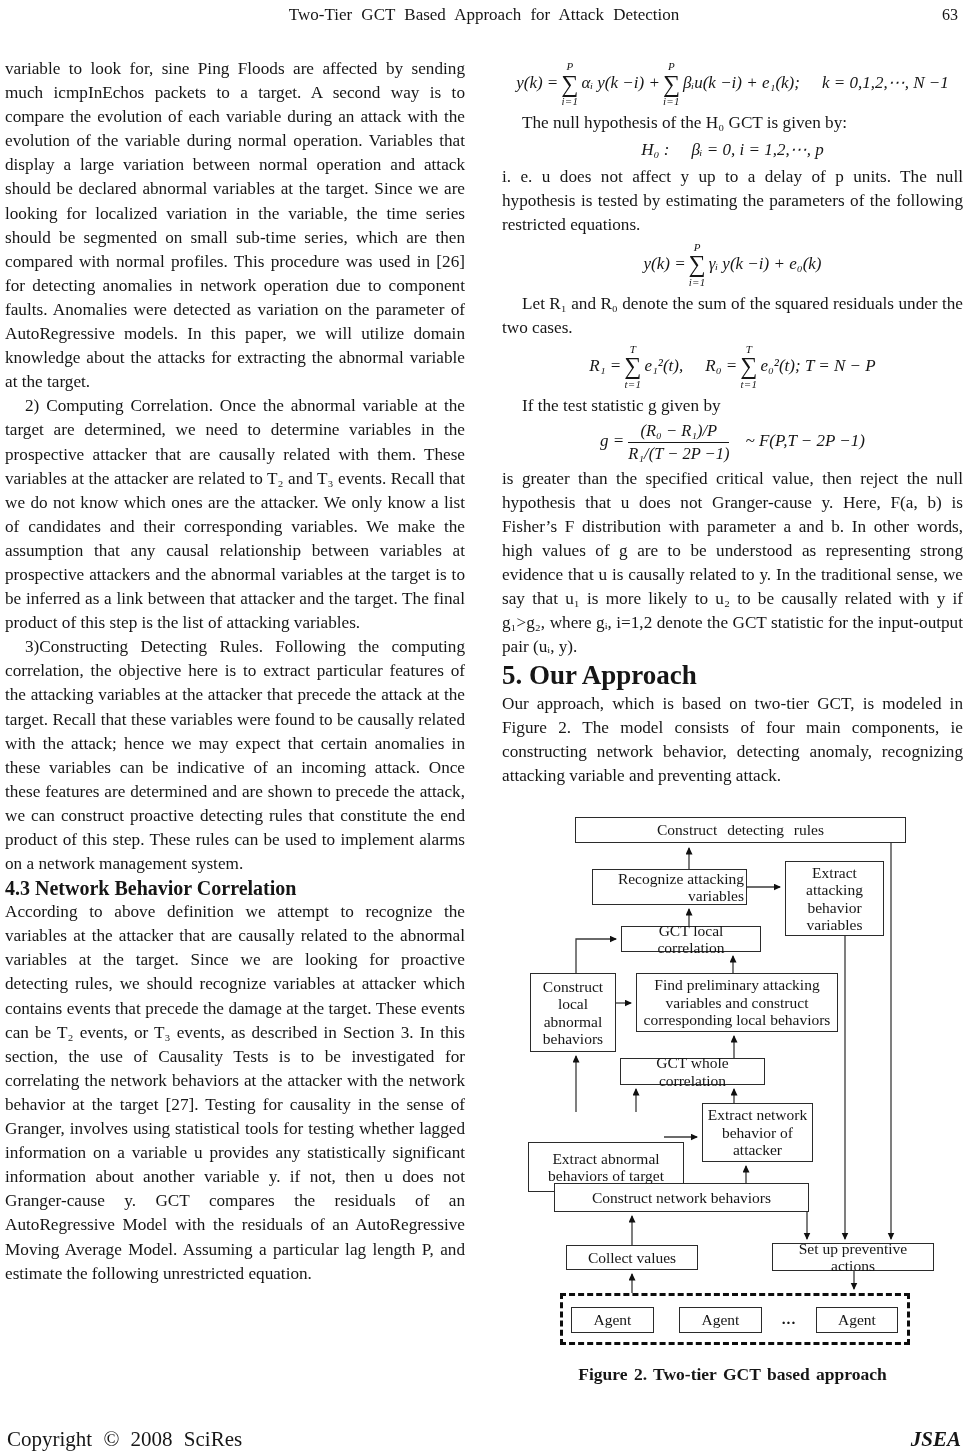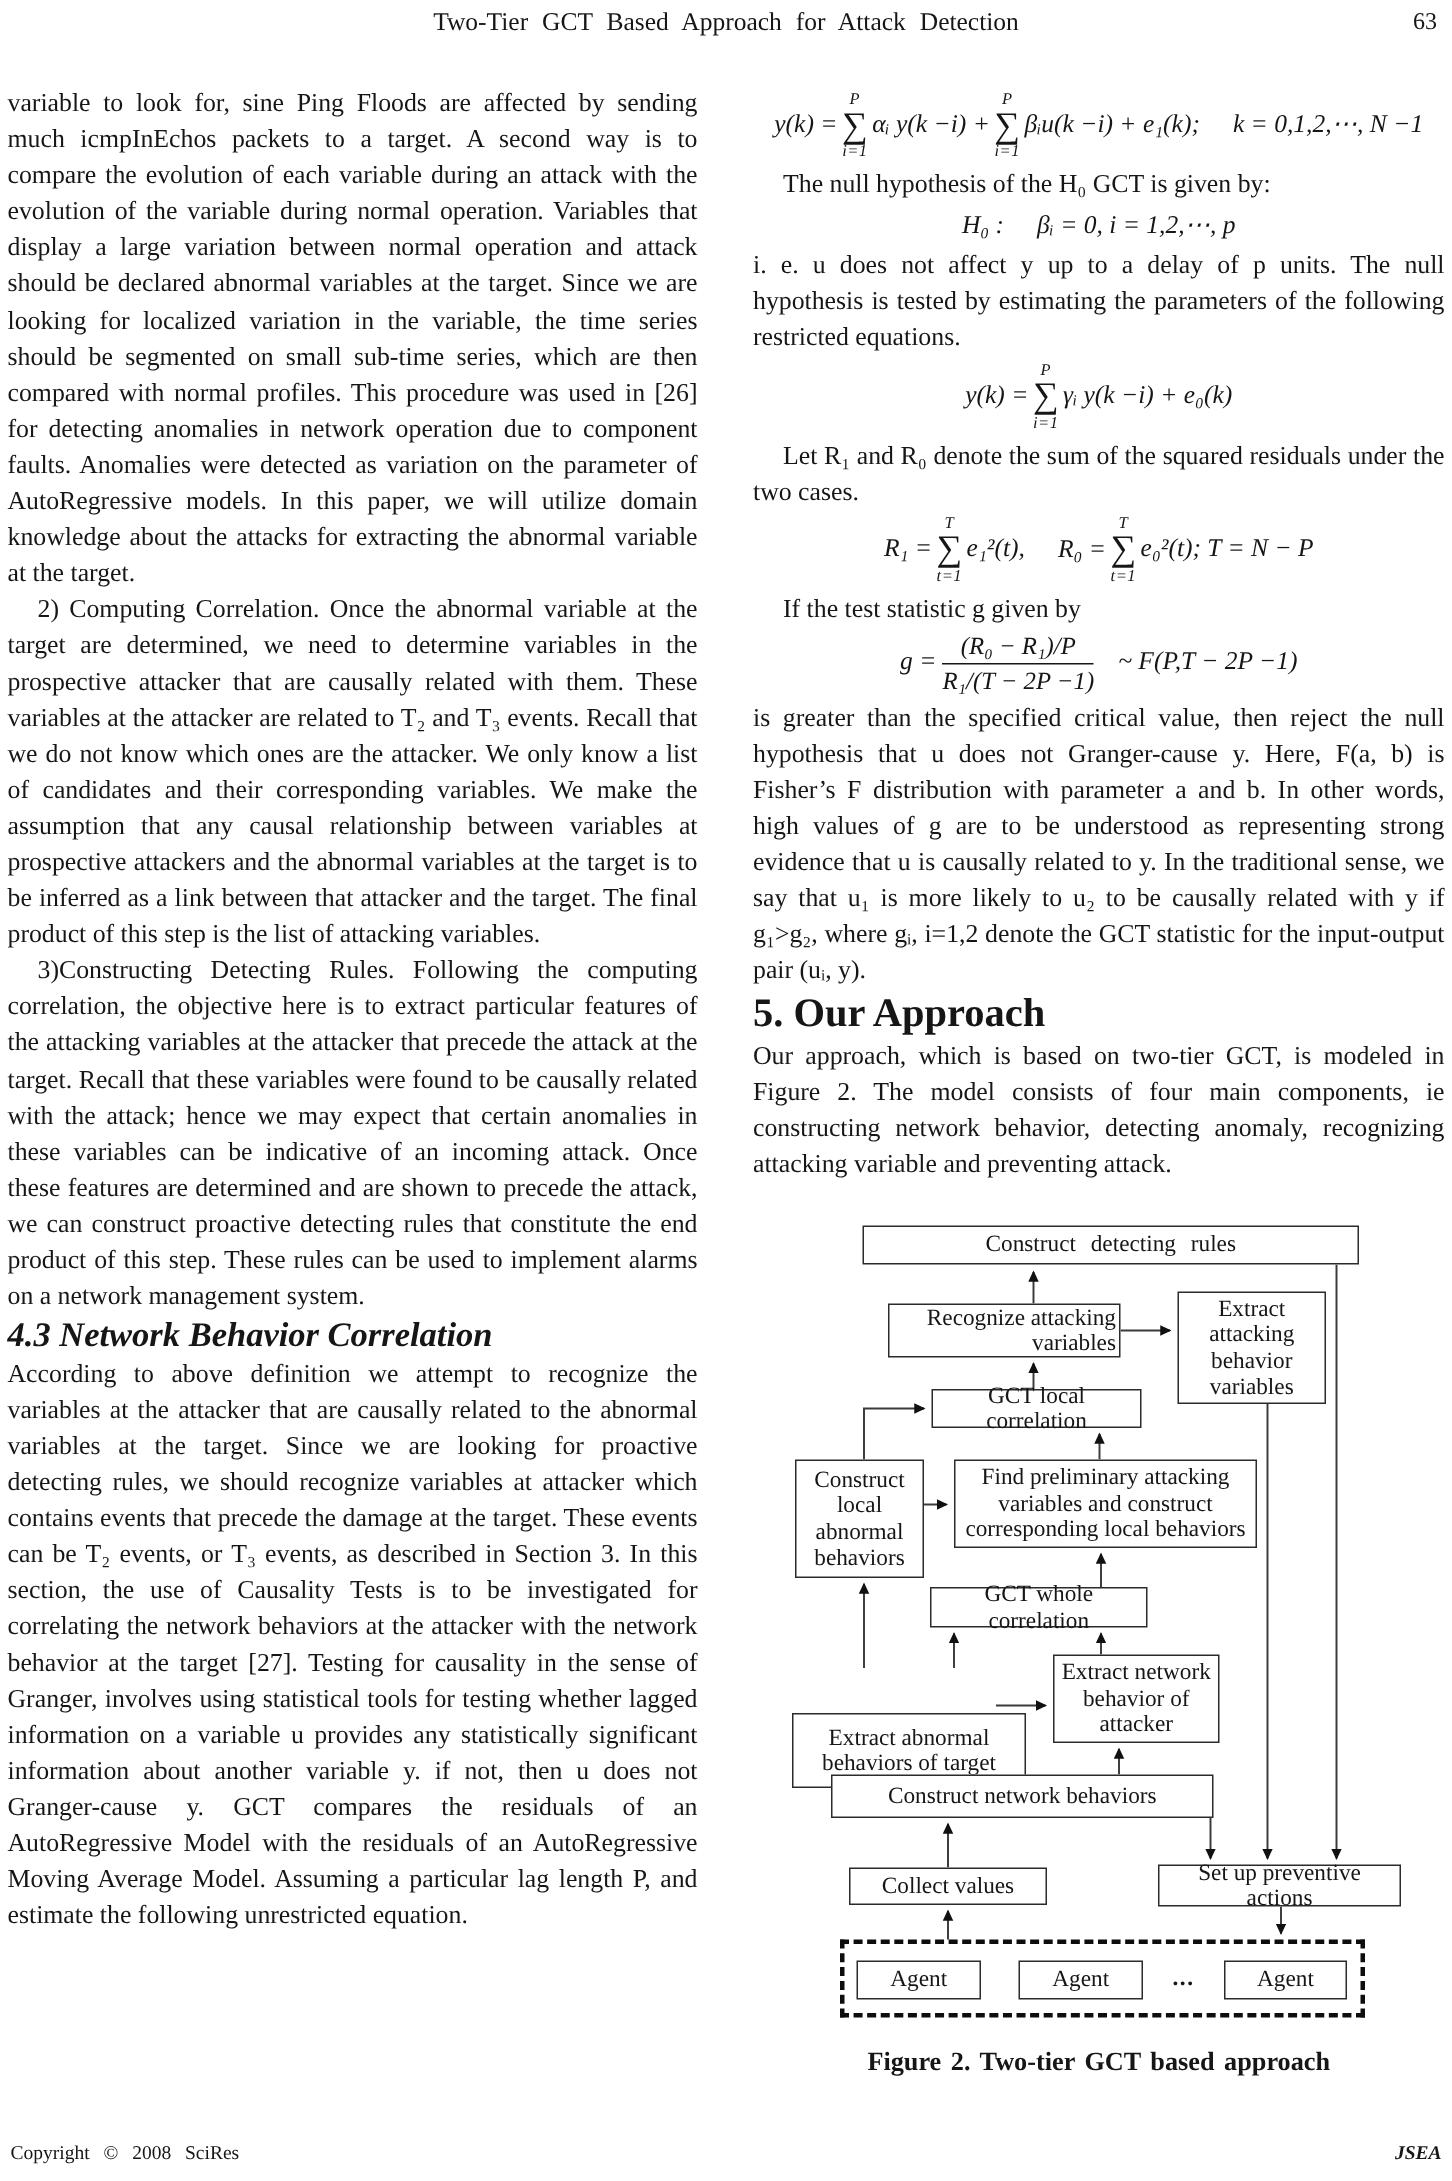--- a/index.html
+++ b/index.html
@@ -10,21 +10,21 @@
     font-family:"Liberation Serif","DejaVu Serif",serif;
   }
   .header { position:relative; height:24px; margin-top:5px; }
   .paper-title { position:absolute; left:0; right:0; text-align:center; font-size:17px; word-spacing:5px; }
   .page-number { position:absolute; right:10px; top:1px; font-size:16px; }
 
   .columns { display:flex; padding:0 5px; gap:37px; margin-top:28px; }
   .col { width:461px; font-size:17.2px; line-height:24.1px; text-align:justify; }
   .col p { margin:0; }
   .indent { text-indent:20px; }
-  .sect43 { font-size:23px; font-weight:bold; text-align:left; margin:13px 0 11px 0; line-height:1.2;font-style:italic; }
+  .sect43 { font-size:20px; font-weight:bold; text-align:left; margin:13px 0 11px 0; line-height:1.2; }
   .sect5  { font-size:27px; font-weight:bold; text-align:left; margin:9px 0 11px 0; line-height:1.2; }
 
   .math { font-style:italic; }
   .equation { text-align:center; margin:3px 0 3px 0; font-size:17px; white-space:nowrap; }
   .bigop { display:inline-flex; flex-direction:column; align-items:center; vertical-align:middle; line-height:1; margin:0 3px; }
   .bigop .lim { font-size:11px; font-style:italic; line-height:1.15; letter-spacing:0.3px; }
   .bigop .sigma { font-size:24px; line-height:0.95; font-style:normal; }
   .gapL { margin-left:22px; }
   .gapM { margin-left:12px; }
   .frac { display:inline-block; vertical-align:middle; text-align:center; line-height:1.2; margin:0 4px; font-size:16.5px; }
@@ -35,21 +35,21 @@
   .fig { position:relative; width:452px; height:548px; margin-left:12px;
          font-size:15.5px; line-height:1.13; text-align:center; }
   .fig svg.arrows { position:absolute; left:0; top:0; width:452px; height:548px; }
   .node { position:absolute; border:1px solid #2b2b2b; background:#fff;
           display:flex; align-items:center; justify-content:center; padding:6px 2px; }
   .node.wide-space { word-spacing:6px; }
   .agents-border { position:absolute; border:3px dashed #0d0d0d; background:transparent; }
   .plain { position:absolute; display:flex; align-items:center; justify-content:center; font-weight:bold; letter-spacing:1px; }
   .caption { text-align:center; font-weight:bold; font-size:17.5px; margin-top:14px; word-spacing:2px; }
 
-  .footer { position:absolute; left:7px; right:7px; top:1427px; display:flex; justify-content:space-between; font-size:13px; }
+  .footer { position:absolute; left:7px; right:7px; top:1427px; display:flex; justify-content:space-between; font-size:21px; }
   .copyright { word-spacing:6px; }
   .journal { font-weight:bold; font-style:italic; }
 </style>
 </head>
 <body>
 
 <div class="header">
   <div class="paper-title">Two-Tier GCT Based Approach for Attack Detection</div>
   <div class="page-number">63</div>
 </div>

